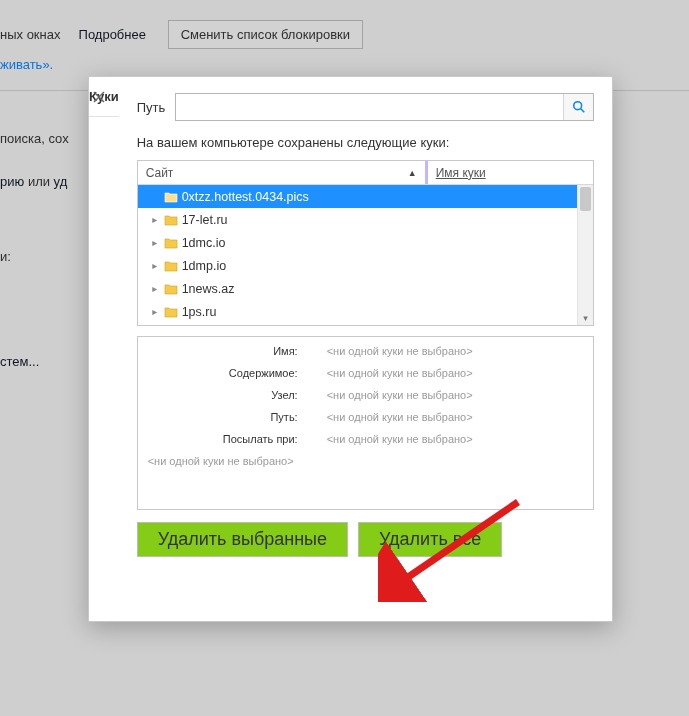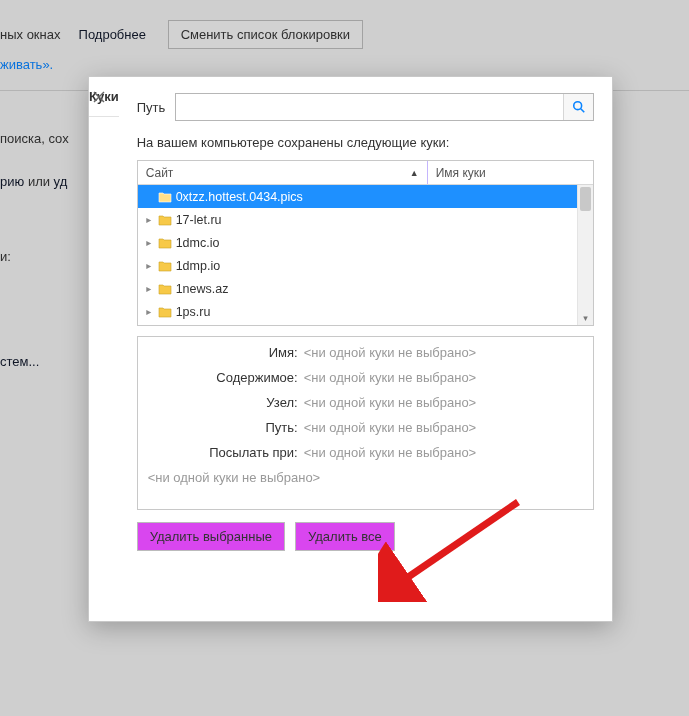--- a/index.html
+++ b/index.html
@@ -109,49 +109,49 @@
     display: flex;
     background: #fff;
     border-bottom: 1px solid #d8d8d8;
     height: 24px;
     line-height: 24px;
     font-size: 12px;
     color: #555;
   }
   .th {
     padding: 0 8px;
-    border-right: 1px solid #c4b5fd;
+    border-right: 3px solid #c4b5fd;
     cursor: pointer;
     display: flex;
     align-items: center;
     gap: 6px;
   }
   .th .sort {
     font-size: 9px;
     color: #444;
   }
   .th-site { flex: 0 0 290px; justify-content: space-between; }
-  .th-name { flex: 1; border-right: none; }
+  .th-name { flex: 1; border-right: none; text-decoration: underline; }
   .tbody {
     position: relative;
     height: 140px;
     overflow: hidden;
   }
   .rows {
     position: absolute;
     left: 0;
     top: 0;
     right: 16px;
     bottom: 0;
   }
   .tr {
     display: flex;
     align-items: center;
     height: 23px;
-    padding-left: 6px;
+    padding-left: 12px;
     gap: 4px;
     cursor: pointer;
     font-size: 12.5px;
     color: #333;
   }
   .tr.selected {
     background: #1e90ff;
     color: #fff;
   }
   .caret {
@@ -198,43 +198,44 @@
   .detail {
     margin-top: 10px;
     border: 1px solid #c8c8c8;
     padding: 8px 10px 8px 10px;
     height: 174px;
   }
   .drow {
     display: flex;
     align-items: flex-start;
     margin-bottom: 10px;
-    font-size: 13px;
+    font-size: 11px;
+    gap: 23px;
   }
   .drow:last-child { margin-bottom: 0; }
   .dlabel {
     flex: 0 0 156px;
     text-align: right;
     color: #333;
     padding-right: 6px;
   }
   .dval {
     color: #9a9a9a;
   }
   .actions {
     display: flex;
     gap: 10px;
     margin-top: 12px;
   }
   .spacer { flex: 1; }
   .dbtn {
     border: 1px solid #bbb;
-    background: #d946ef;
-    padding: 6px 12px;
-    font-size: 13px;
+    background: #84cc16;
+    padding: 6px 20px;
+    font-size: 18px;
     cursor: pointer;
     color: #333;
   }
   .arrow-annot {
     position: absolute;
     pointer-events: none;
   }
 </style>
 </head>
 <body>

